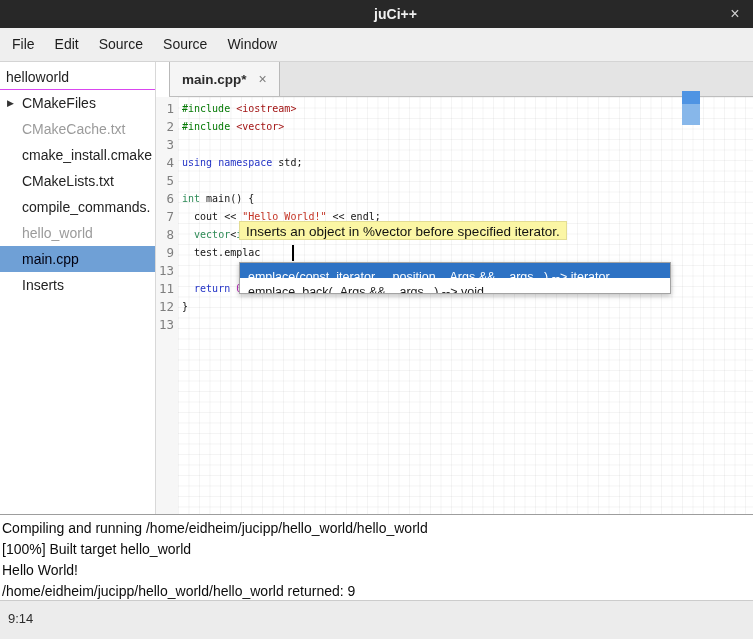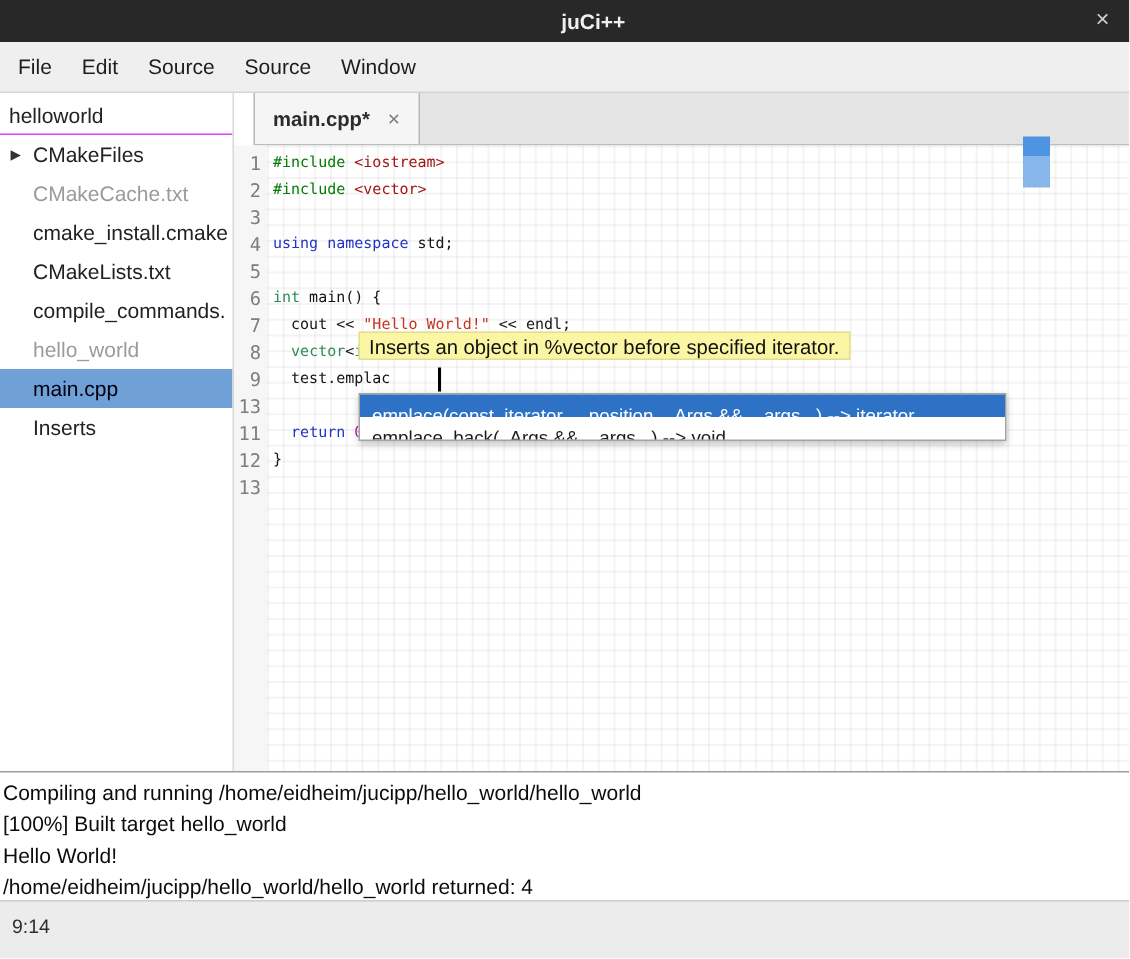--- a/index.html
+++ b/index.html
@@ -155,20 +155,20 @@
         <div class="sb-thumb1"></div>
         <div class="sb-thumb2"></div>
       </div>
     </div>
   </div>
 
   <div class="console">
       <div class="console-line">Compiling and running /home/eidheim/jucipp/hello_world/hello_world</div>
       <div class="console-line">[100%] Built target hello_world</div>
       <div class="console-line">Hello World!</div>
-      <div class="console-line">/home/eidheim/jucipp/hello_world/hello_world returned: 4</div>
+      <div class="console-line">/home/eidheim/jucipp/hello_world/hello_world returned: 9</div>
     </div>
 
   <div class="statusbar">
     <span class="status-pos">9:14</span>
   </div>
 
 </div>
 
 </body></html>

